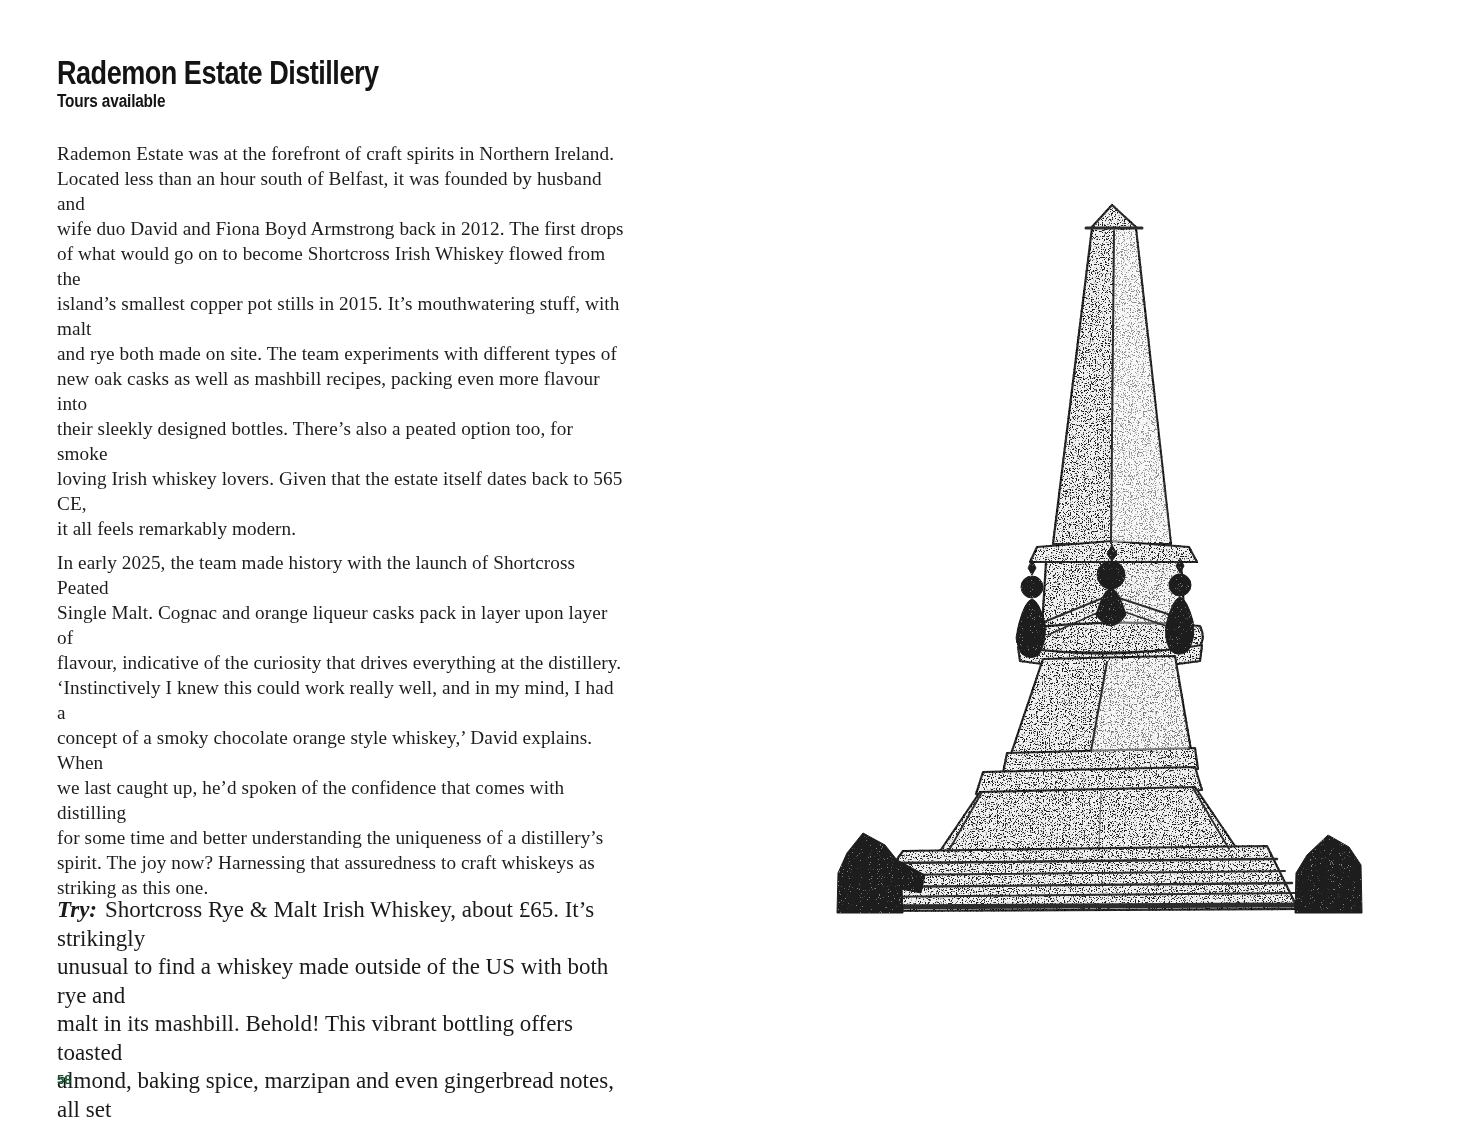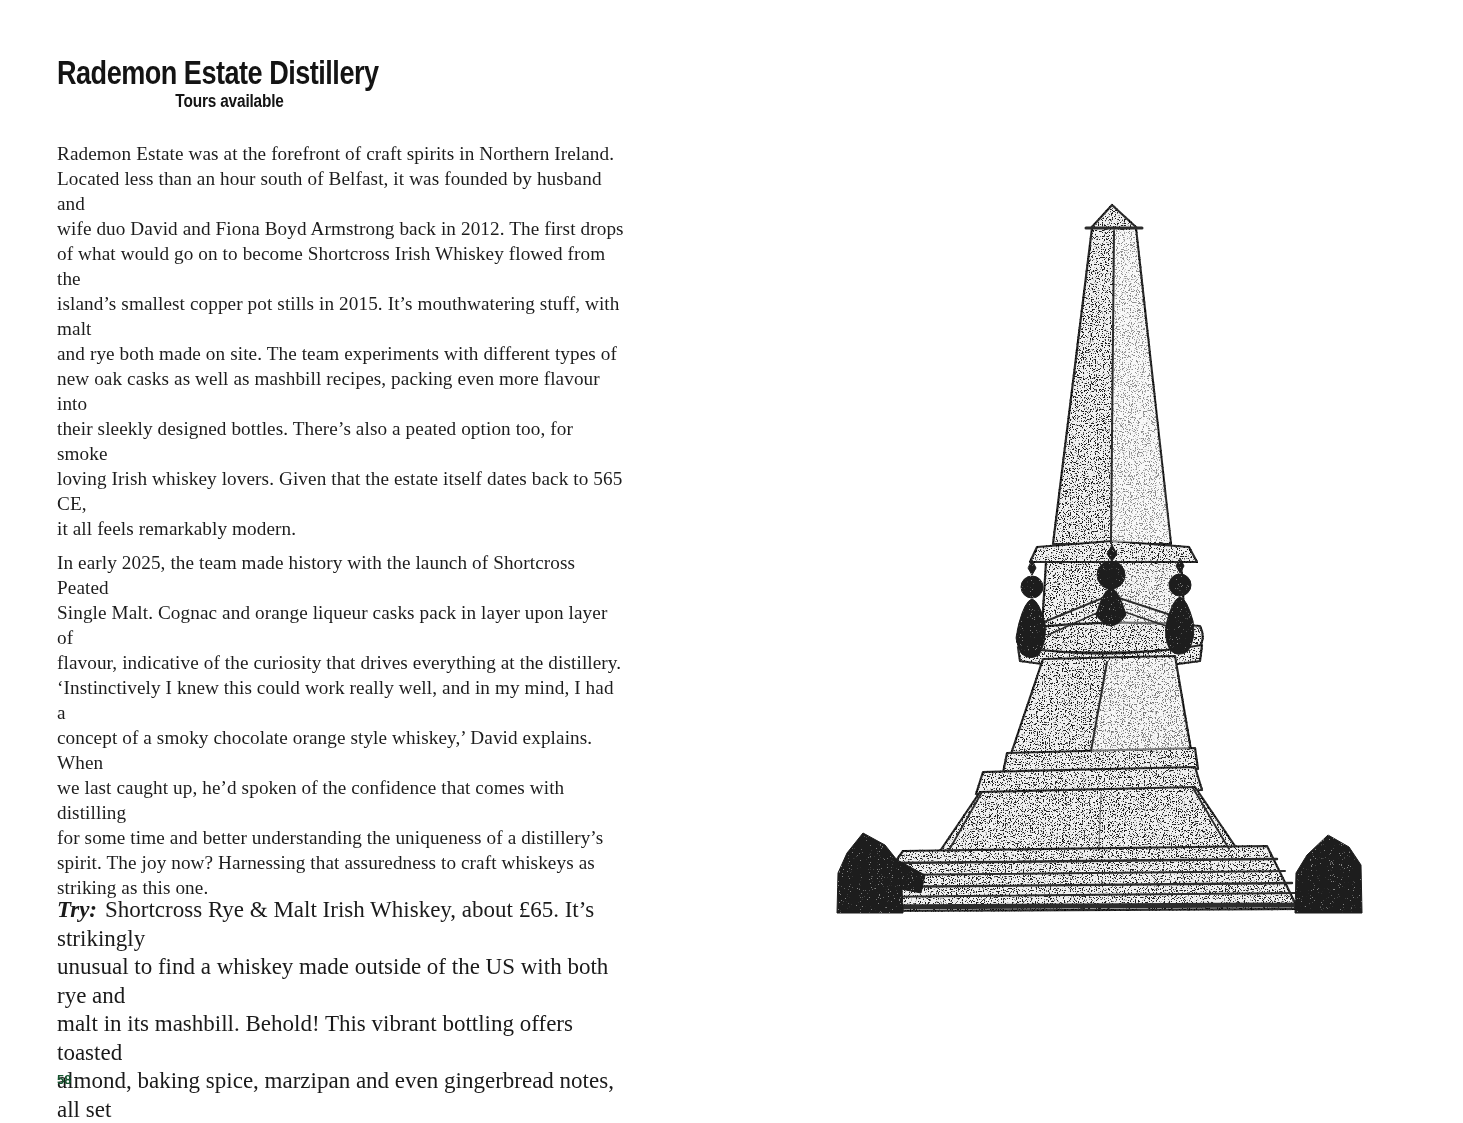--- a/index.html
+++ b/index.html
@@ -2,21 +2,21 @@
 <html><head>
 <meta charset="utf-8">
 <style>
   html,body{margin:0;padding:0;}
   body{
     width:1463px;height:1123px;position:relative;overflow:hidden;
     background:#ffffff;
     font-family:"Liberation Serif", serif;
     color:#1b1b1b;
   }
-  .masthead{position:absolute;left:57px;top:56px;text-align:center;}
+  .masthead{position:absolute;left:57px;top:56px;}
   .masthead h1{
     margin:0;font-family:"Liberation Sans", sans-serif;font-weight:700;
     font-size:33px;line-height:34px;color:#141414;letter-spacing:-0.6px;
     transform:scaleX(0.82);transform-origin:left top;white-space:nowrap;
   }
   .masthead h2{
     margin:2px 0 0 0;font-family:"Liberation Sans", sans-serif;font-weight:700;
     font-size:17.5px;line-height:19px;color:#141414;letter-spacing:-0.2px;
     transform:scaleX(0.88);transform-origin:left top;white-space:nowrap;
   }

